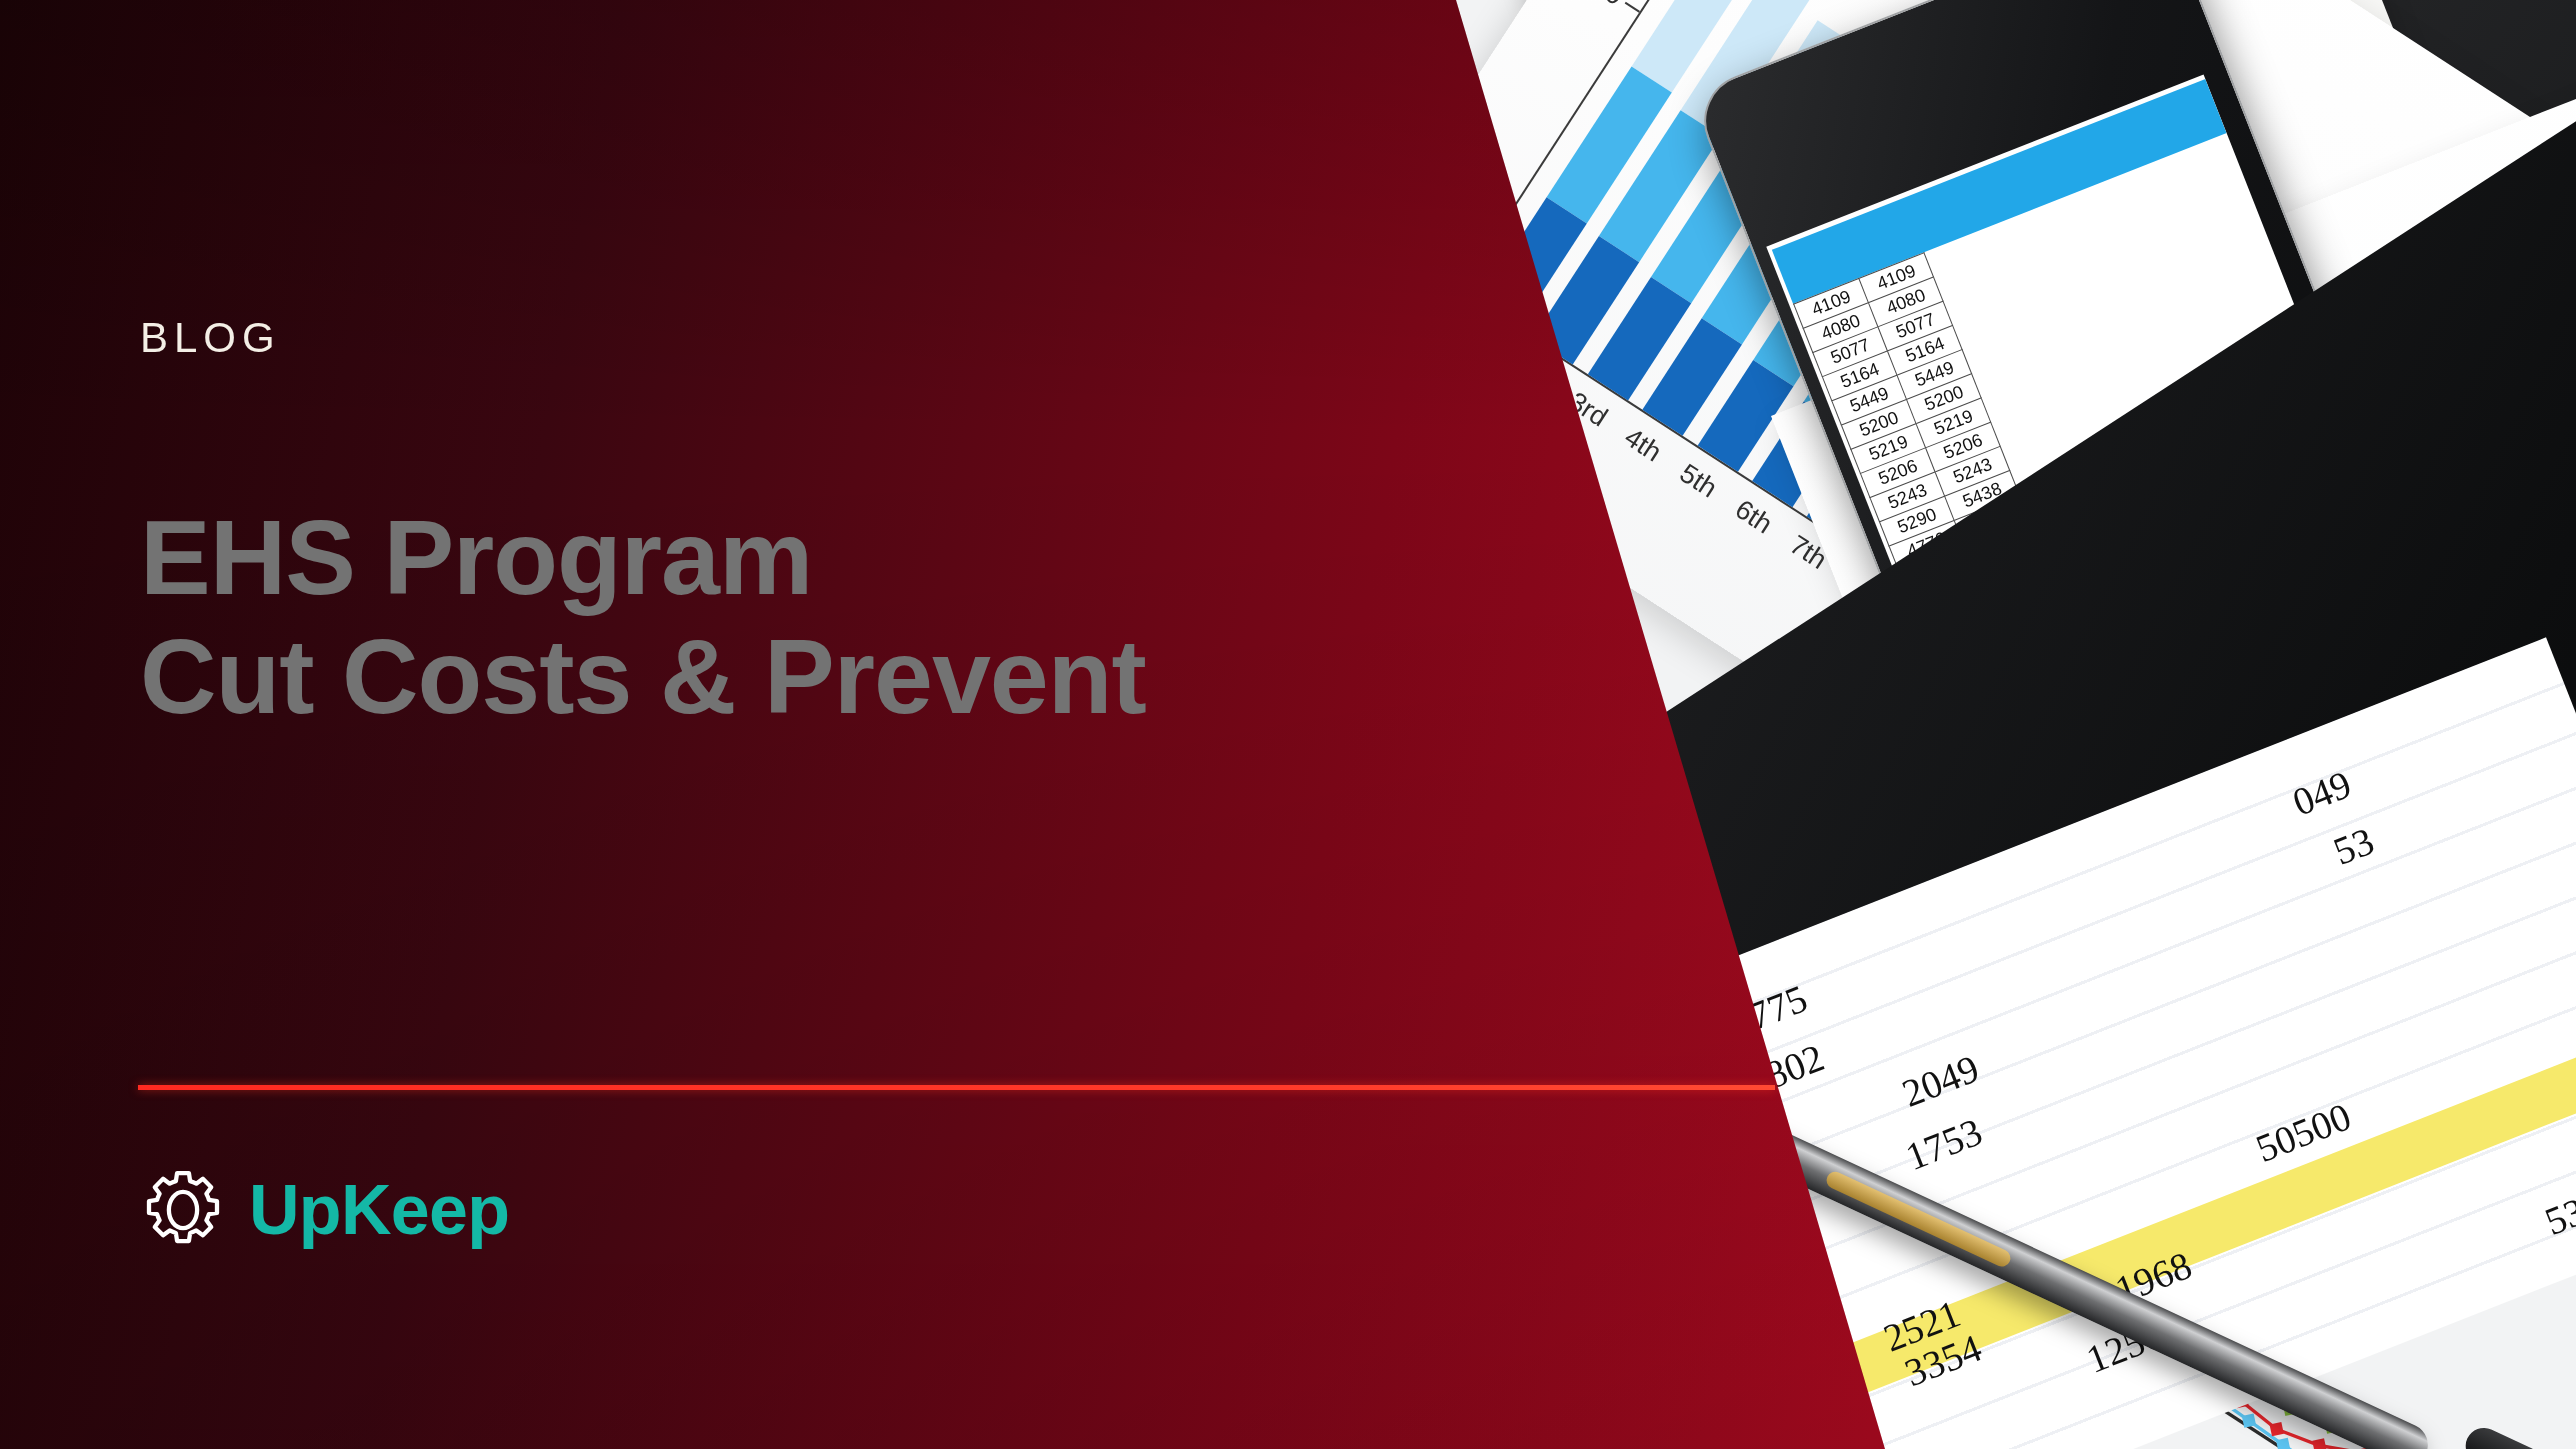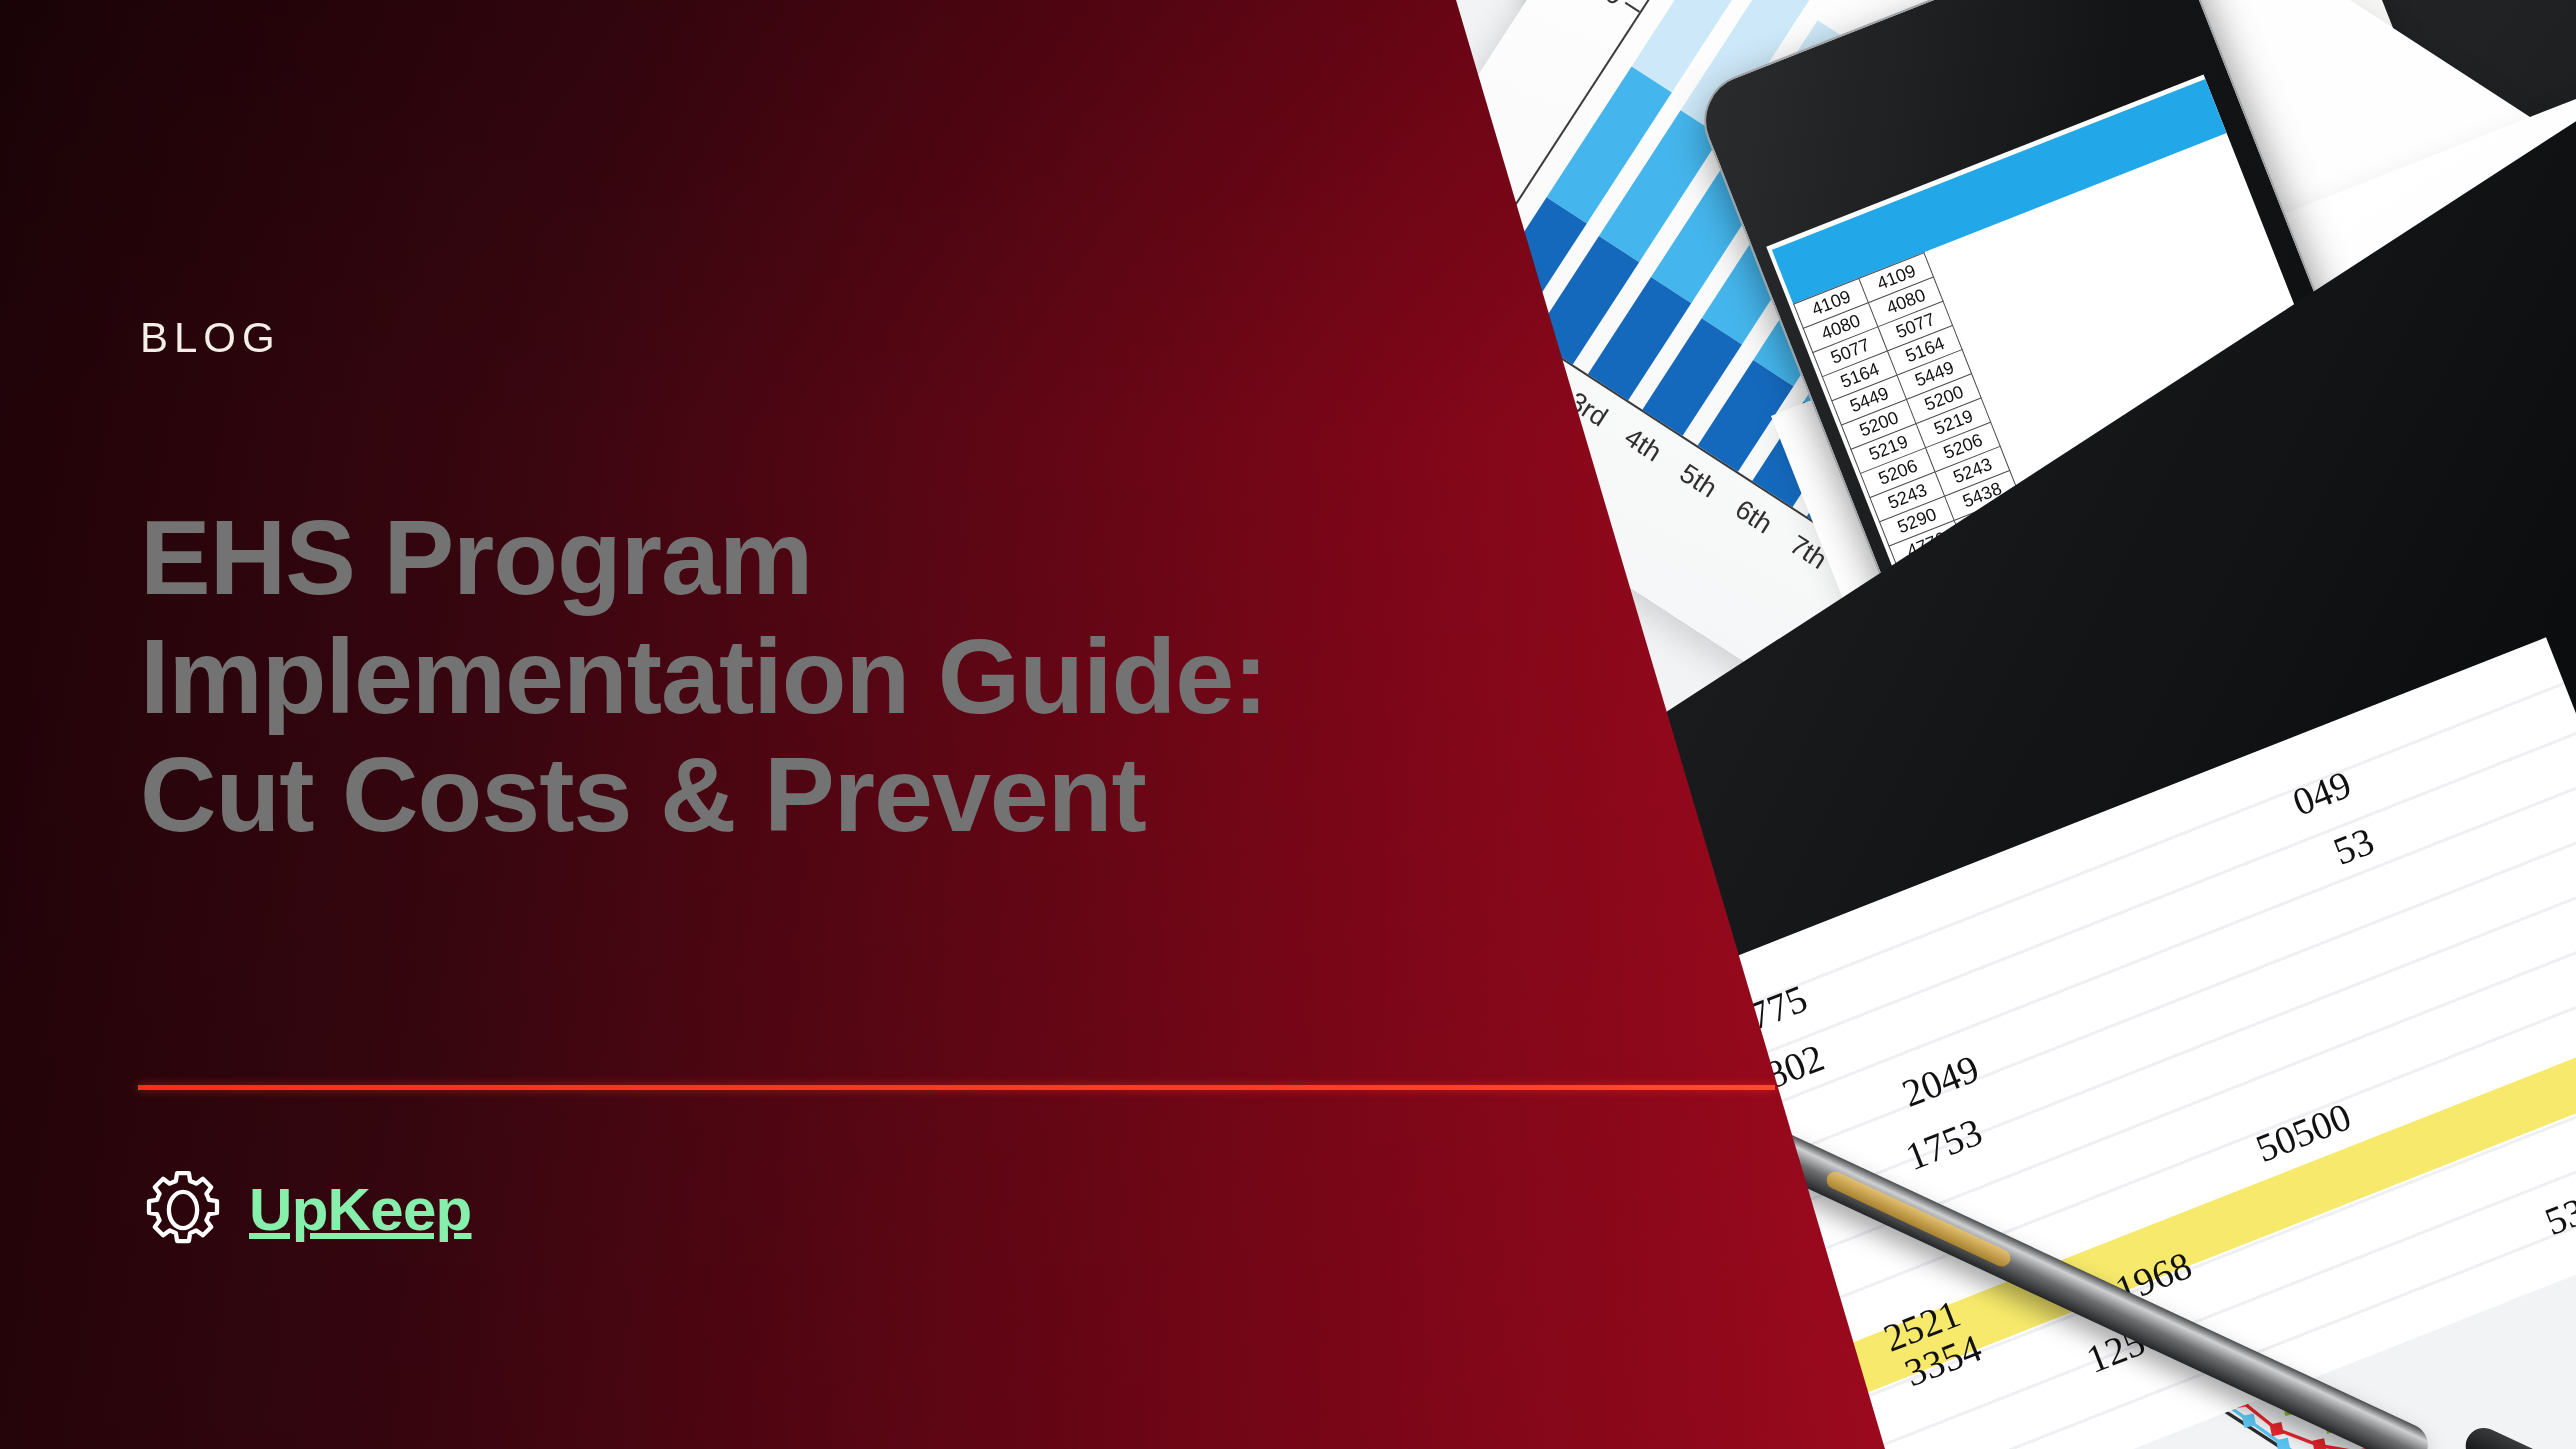--- a/index.html
+++ b/index.html
@@ -157,22 +157,22 @@
     font-size:106px; line-height:1.12; font-weight:700; color:#737373;
     letter-spacing:-1px; }
   .headline .ln{ display:block; white-space:nowrap; }
 
   .rule{ position:absolute; left:138px; top:1085px; width:1637px; height:4.7px;
     background:linear-gradient(90deg,#ff2a21 0%,#ff3a2a 70%,#ff4a33 100%);
     box-shadow:0 0 9.4px rgba(255,50,30,.55); }
 
   .logo{ position:absolute; left:140px; top:1167px; display:flex; align-items:center; gap:23px; }
   .logo svg{ display:block; }
-  .logo .word{ font-size:60px; font-weight:600; color:#86efac; letter-spacing:-0.7px;
-    line-height:1;text-decoration:underline; }
+  .logo .word{ font-size:70px; font-weight:600; color:#14b8a6; letter-spacing:-0.7px;
+    line-height:1; }
 </style>
 </head>
 <body>
 
 <div id="stage">
 
   <div id="photo">
 
     <div class="desk-light"></div>
     <div class="bezel-a"></div>
@@ -671,21 +671,20 @@
   </div>
 
   <div id="panel"></div>
 
   <div id="content">
 
     <div class="eyebrow">BLOG</div>
 
     <h1 class="headline" id="headline">
         <span class="ln">EHS Program</span>
-        <span class="ln">Implementation Guide:</span>
         <span class="ln">Cut Costs &amp; Prevent</span>
       </h1>
 
     <div class="rule"></div>
 
     <div class="logo">
       <span>
         <svg width="86" height="86" viewBox="0 0 64 64" fill="none" stroke="#ffffff" stroke-width="3.2" stroke-linejoin="round">
           <path d="M27.6 4.5h8.8l.9 6.0a22 22 0 0 1 4.6 1.9l4.9-3.6 6.2 6.2-3.6 4.9a22 22 0 0 1 1.9 4.6l6.0.9v8.8l-6.0.9a22 22 0 0 1-1.9 4.6l3.6 4.9-6.2 6.2-4.9-3.6a22 22 0 0 1-4.6 1.9l-.9 6.0h-8.8l-.9-6.0a22 22 0 0 1-4.6-1.9l-4.9 3.6-6.2-6.2 3.6-4.9a22 22 0 0 1-1.9-4.6l-6.0-.9v-8.8l6.0-.9a22 22 0 0 1 1.9-4.6l-3.6-4.9 6.2-6.2 4.9 3.6a22 22 0 0 1 4.6-1.9z"></path>
           <ellipse cx="32" cy="32" rx="10.5" ry="13.5"></ellipse>

